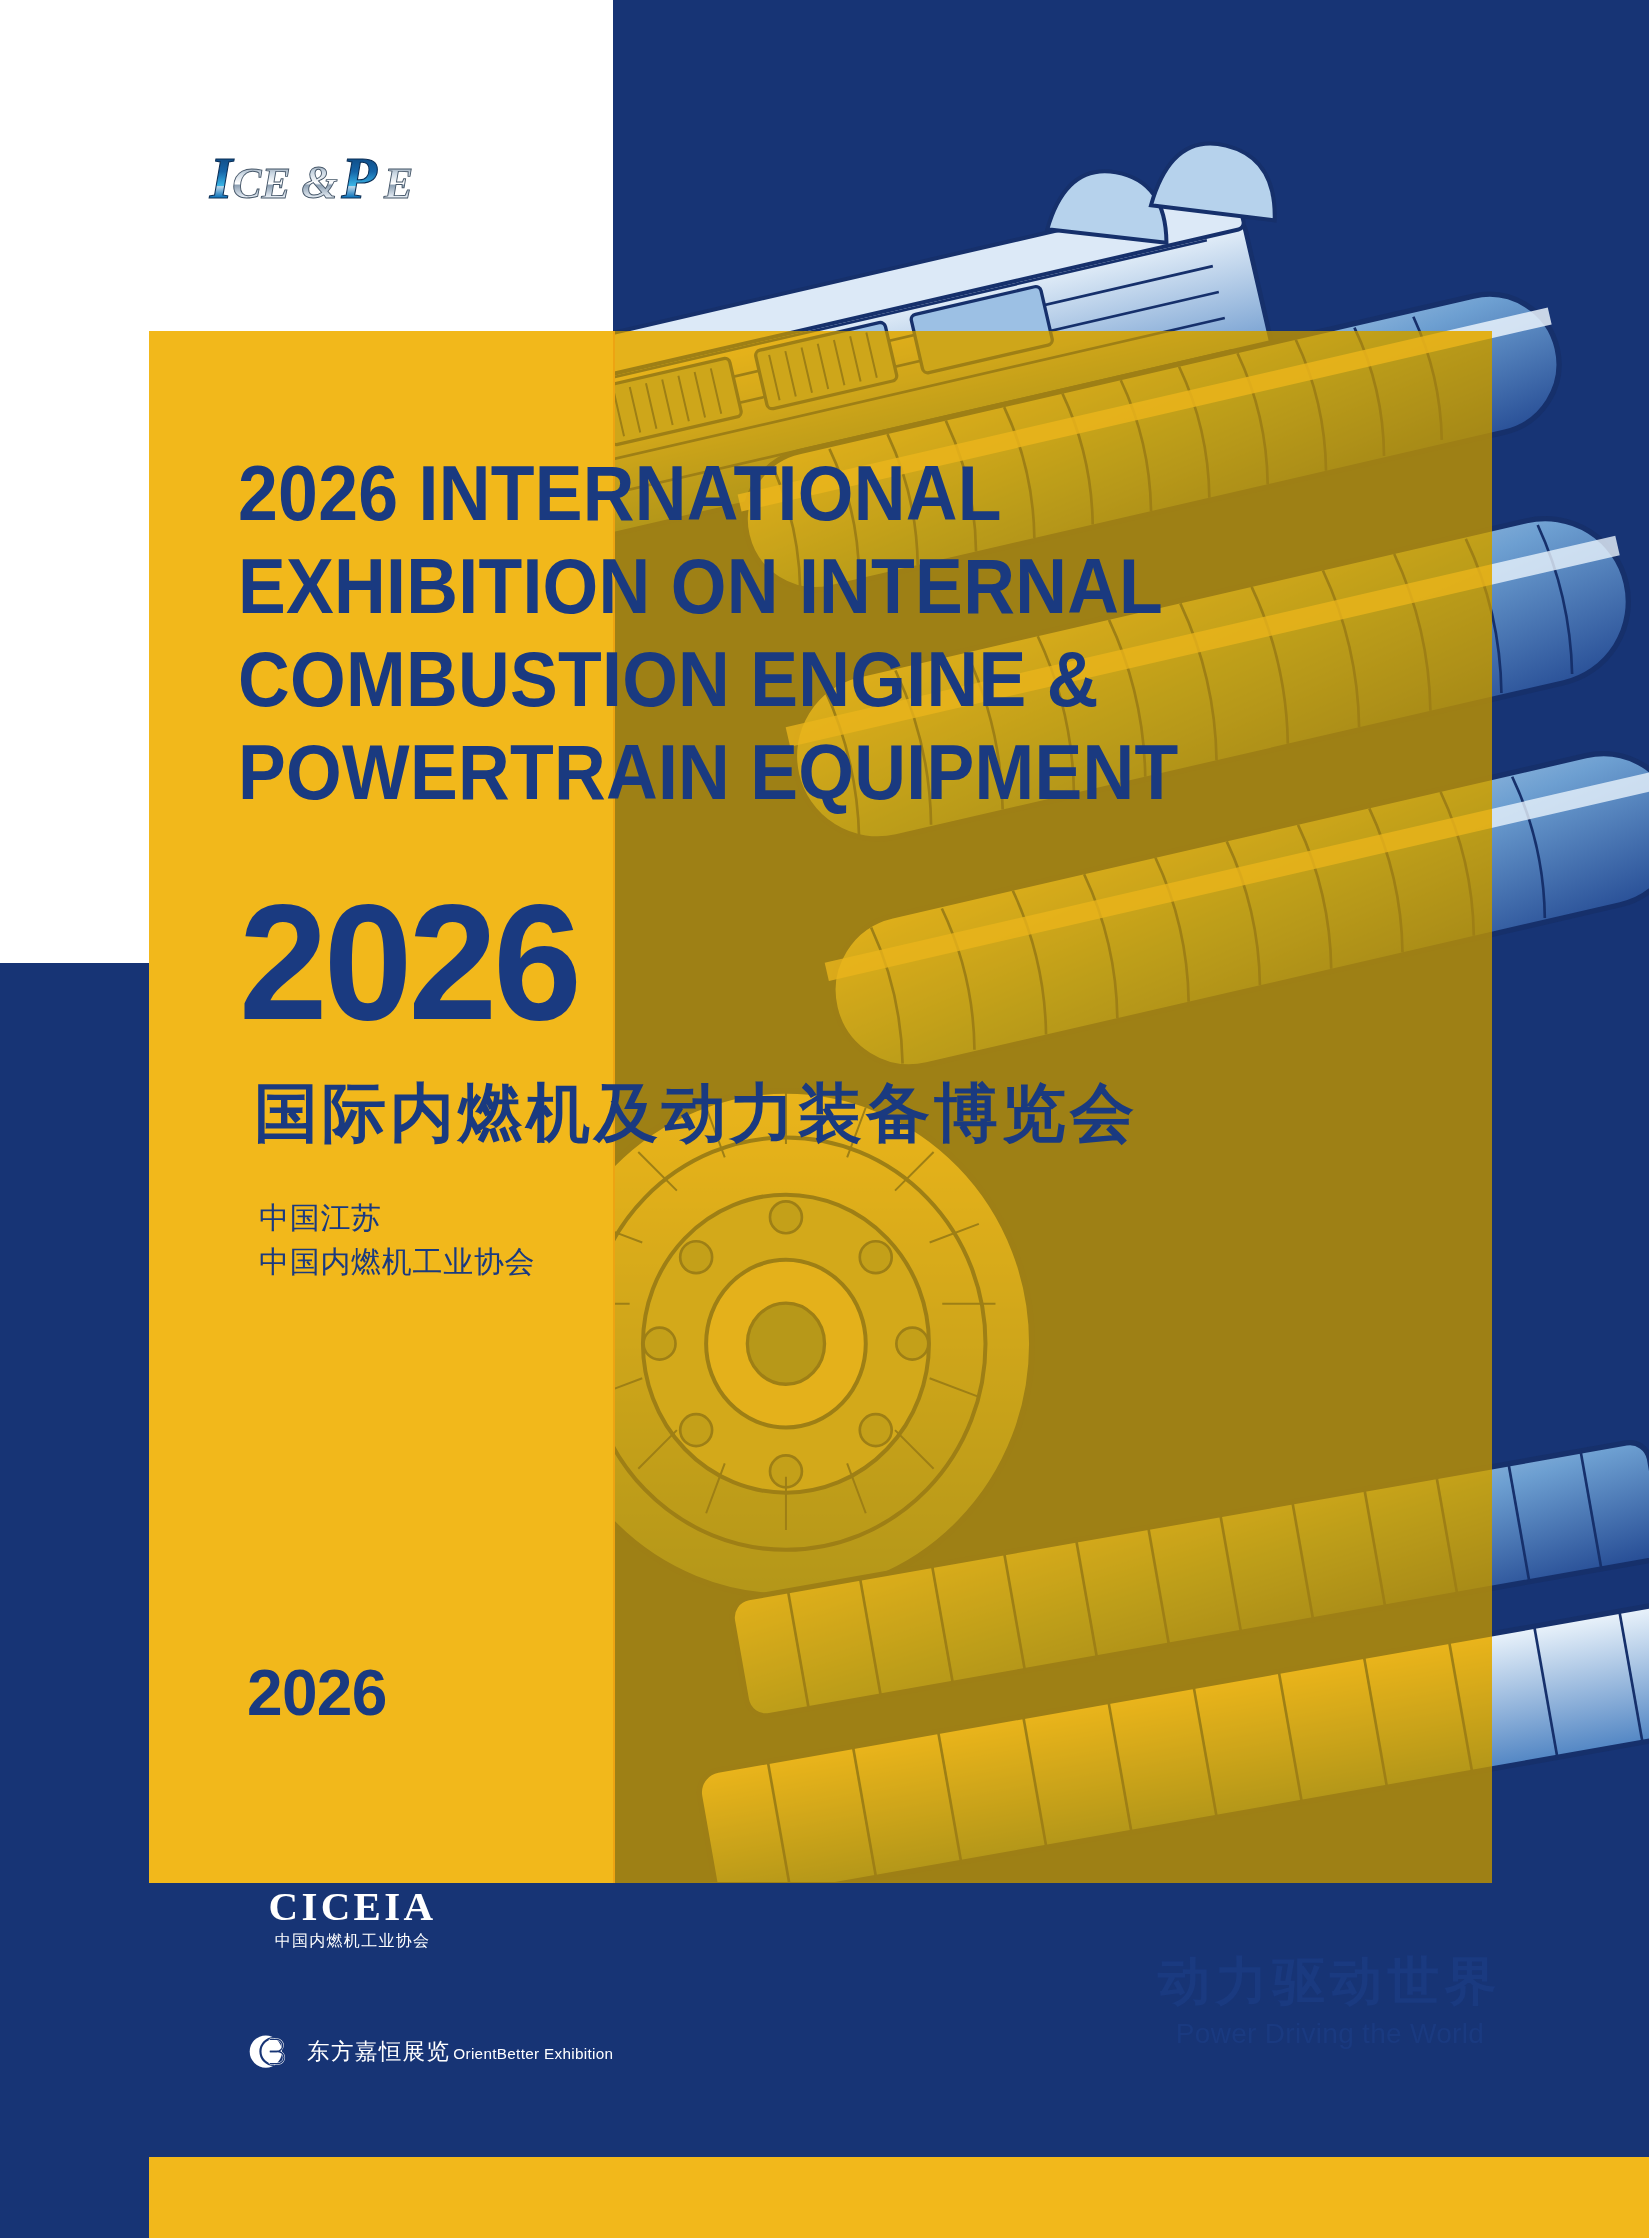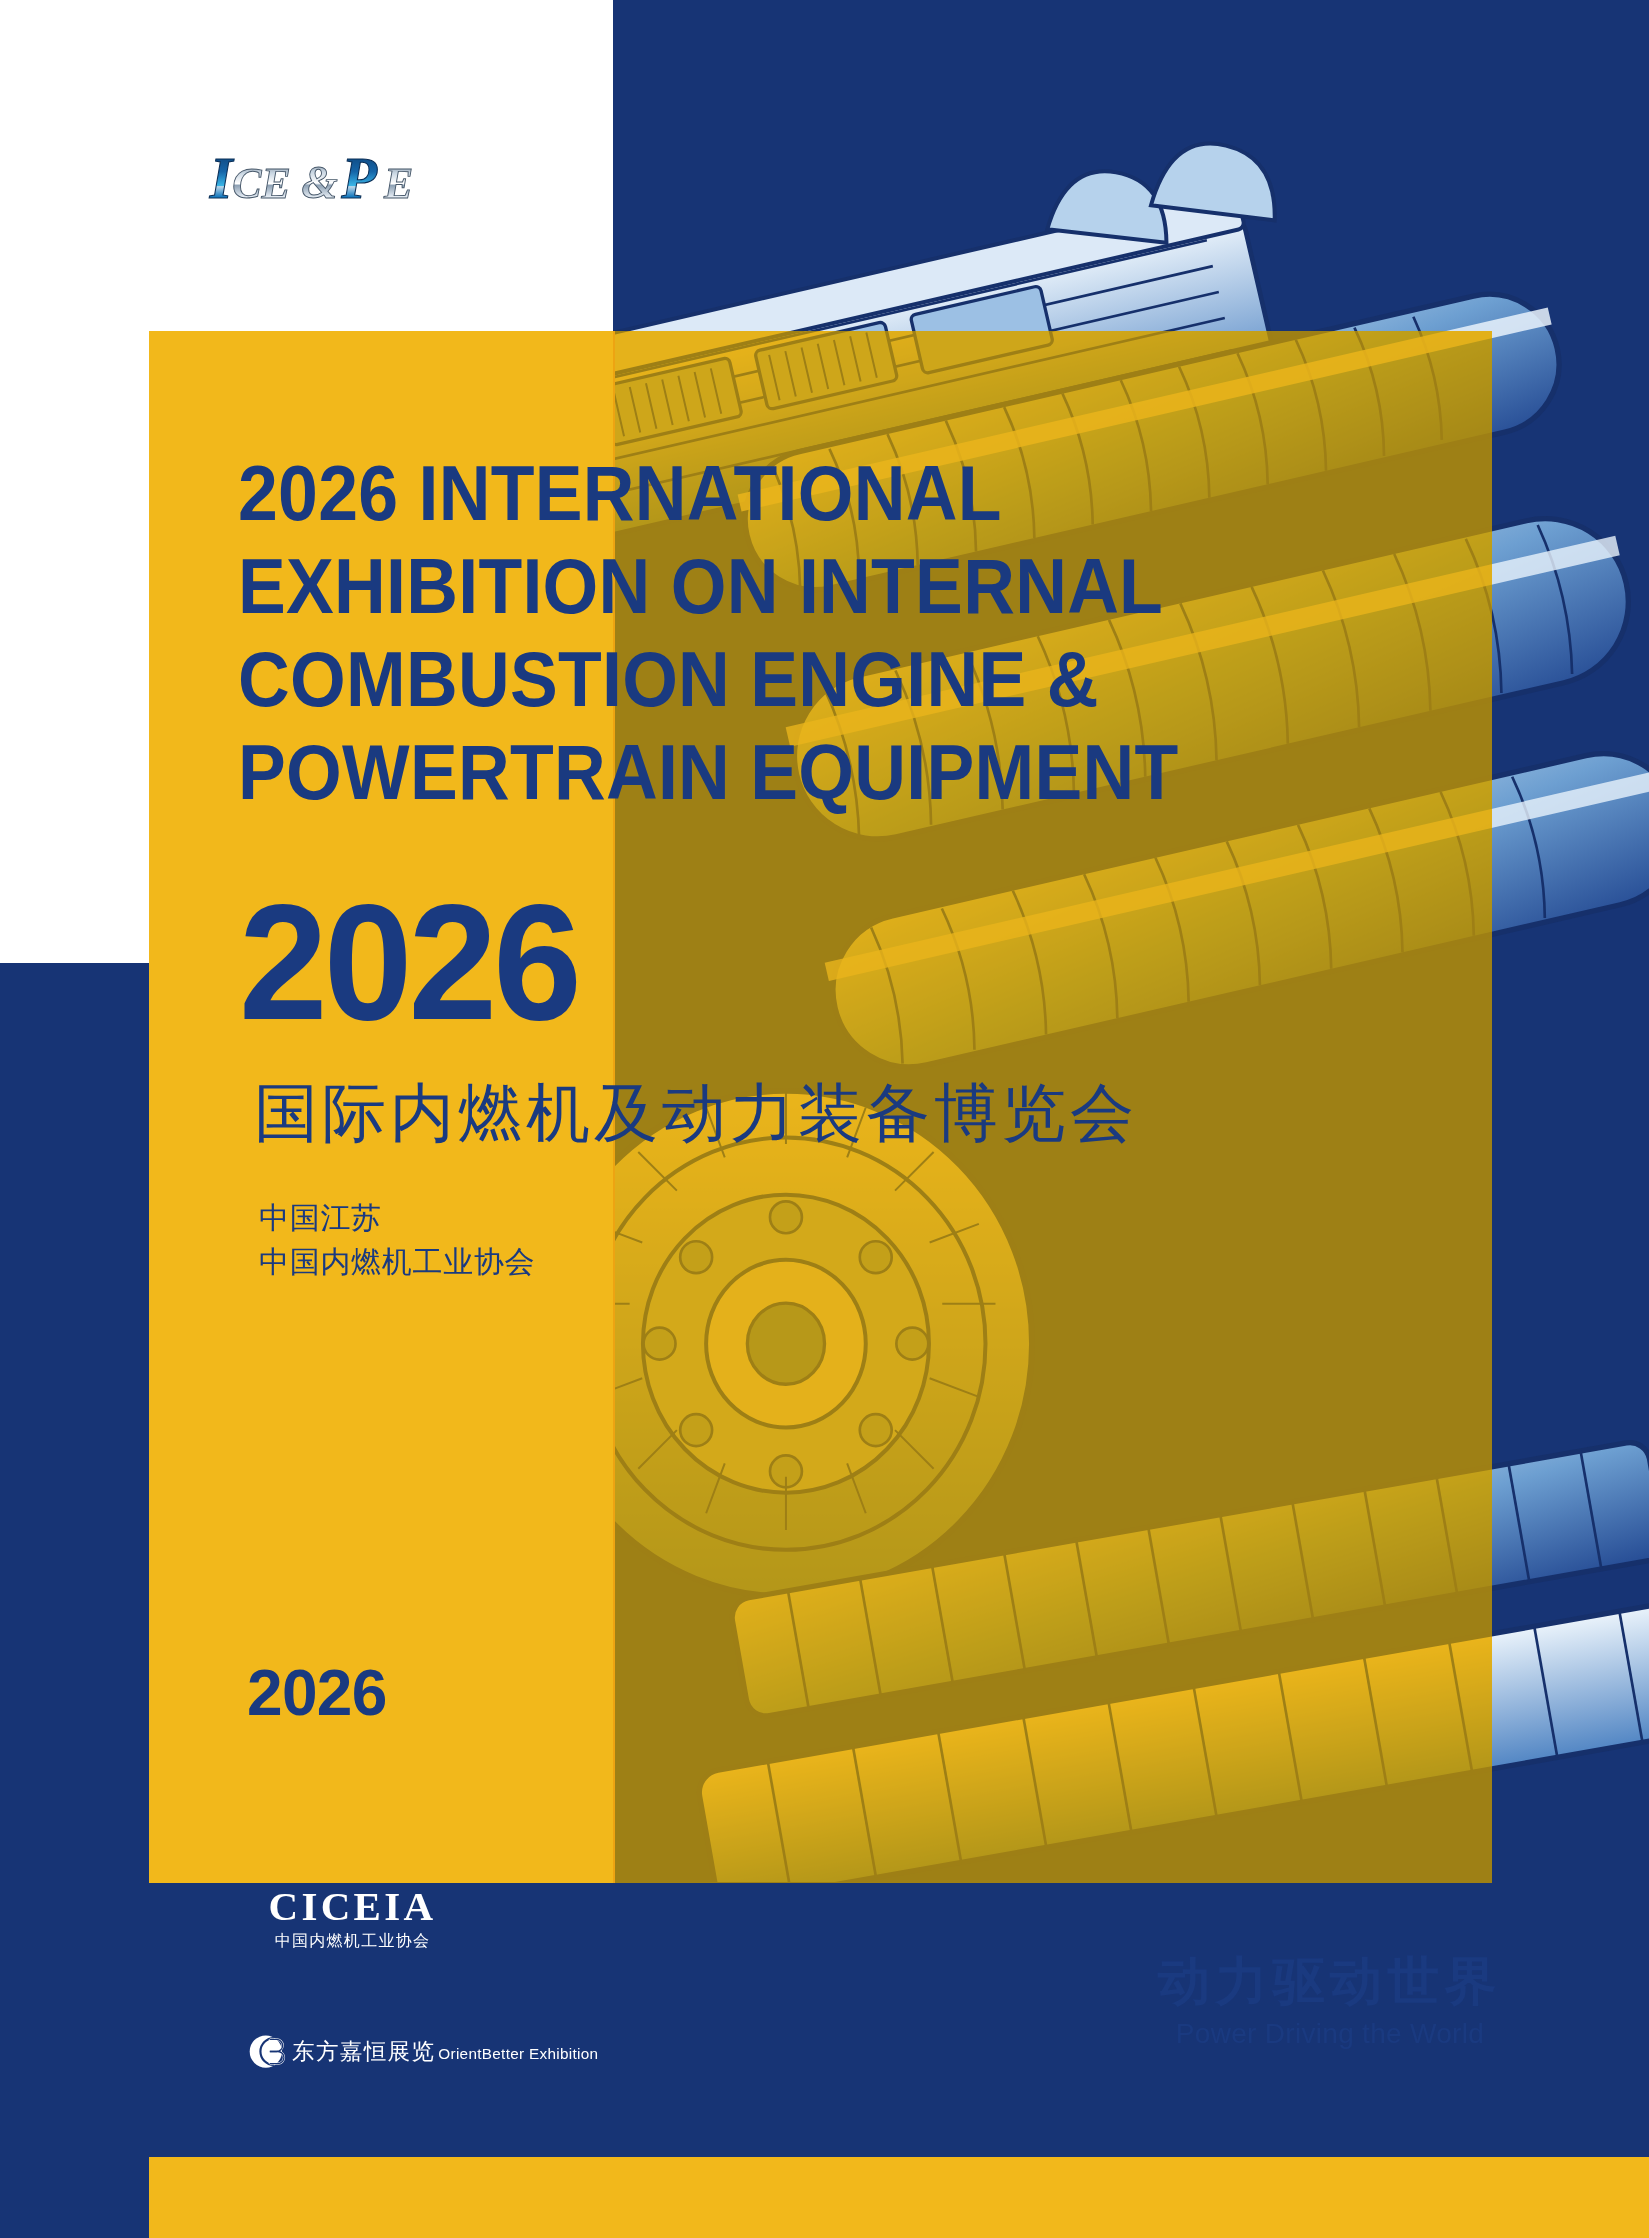--- a/index.html
+++ b/index.html
@@ -79,21 +79,21 @@
     font-size:166px;
     line-height:0.95;
     letter-spacing:-4px;
     transform:scaleX(0.96);
     transform-origin:left top;
   }
 
   .title-cn{
     position:absolute;left:254px;top:1081px;
     color:#1A3A80;
-    font-weight:normal;
+    font-weight:bold;
     font-size:64px;
     line-height:1.0;
     letter-spacing:4px;
     white-space:nowrap;
   }
 
   .venue-cn{
     position:absolute;left:259px;top:1196px;
     color:#1A3A80;
     font-weight:normal;
@@ -138,21 +138,21 @@
   .ciceia .sub{
     color:#ffffff;
     font-size:16px;
     letter-spacing:1.3px;
     margin-top:5.3px;
     line-height:1.1;
   }
 
   .orient{
     position:absolute;left:247px;top:2030px;
-    display:flex;align-items:center;gap:2px;
+    display:flex;align-items:center;gap:17px;
   }
   .orient .glyph{width:43px;height:43px;flex:0 0 43px;}
   .orient .glyph svg{width:100%;height:100%;display:block;}
   .orient .txt{display:block;}
   .orient .cn{
     color:#ffffff;font-size:22.6px;letter-spacing:1.3px;line-height:1.05;
     white-space:nowrap;
   }
   .orient .en{
     color:#ffffff;font-size:15.3px;letter-spacing:0.3px;line-height:1.2;

